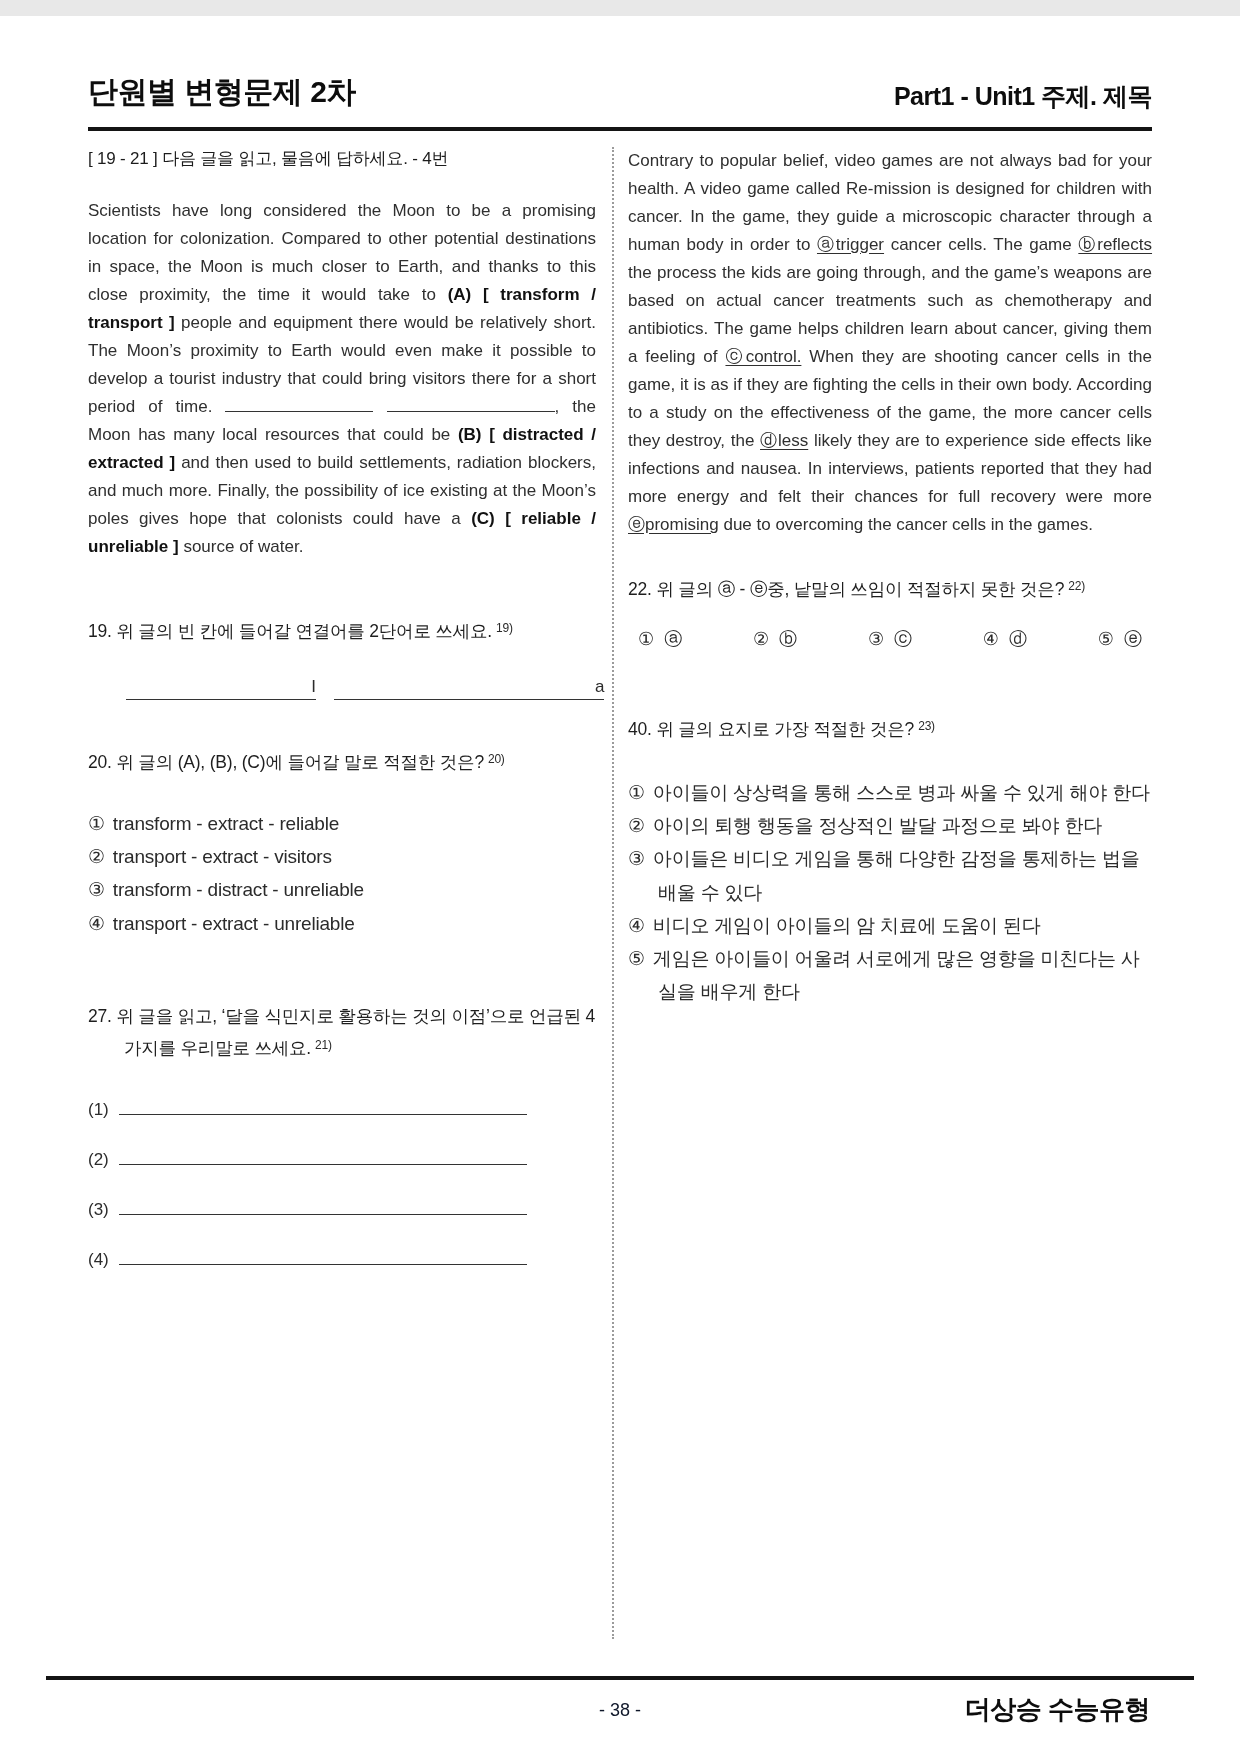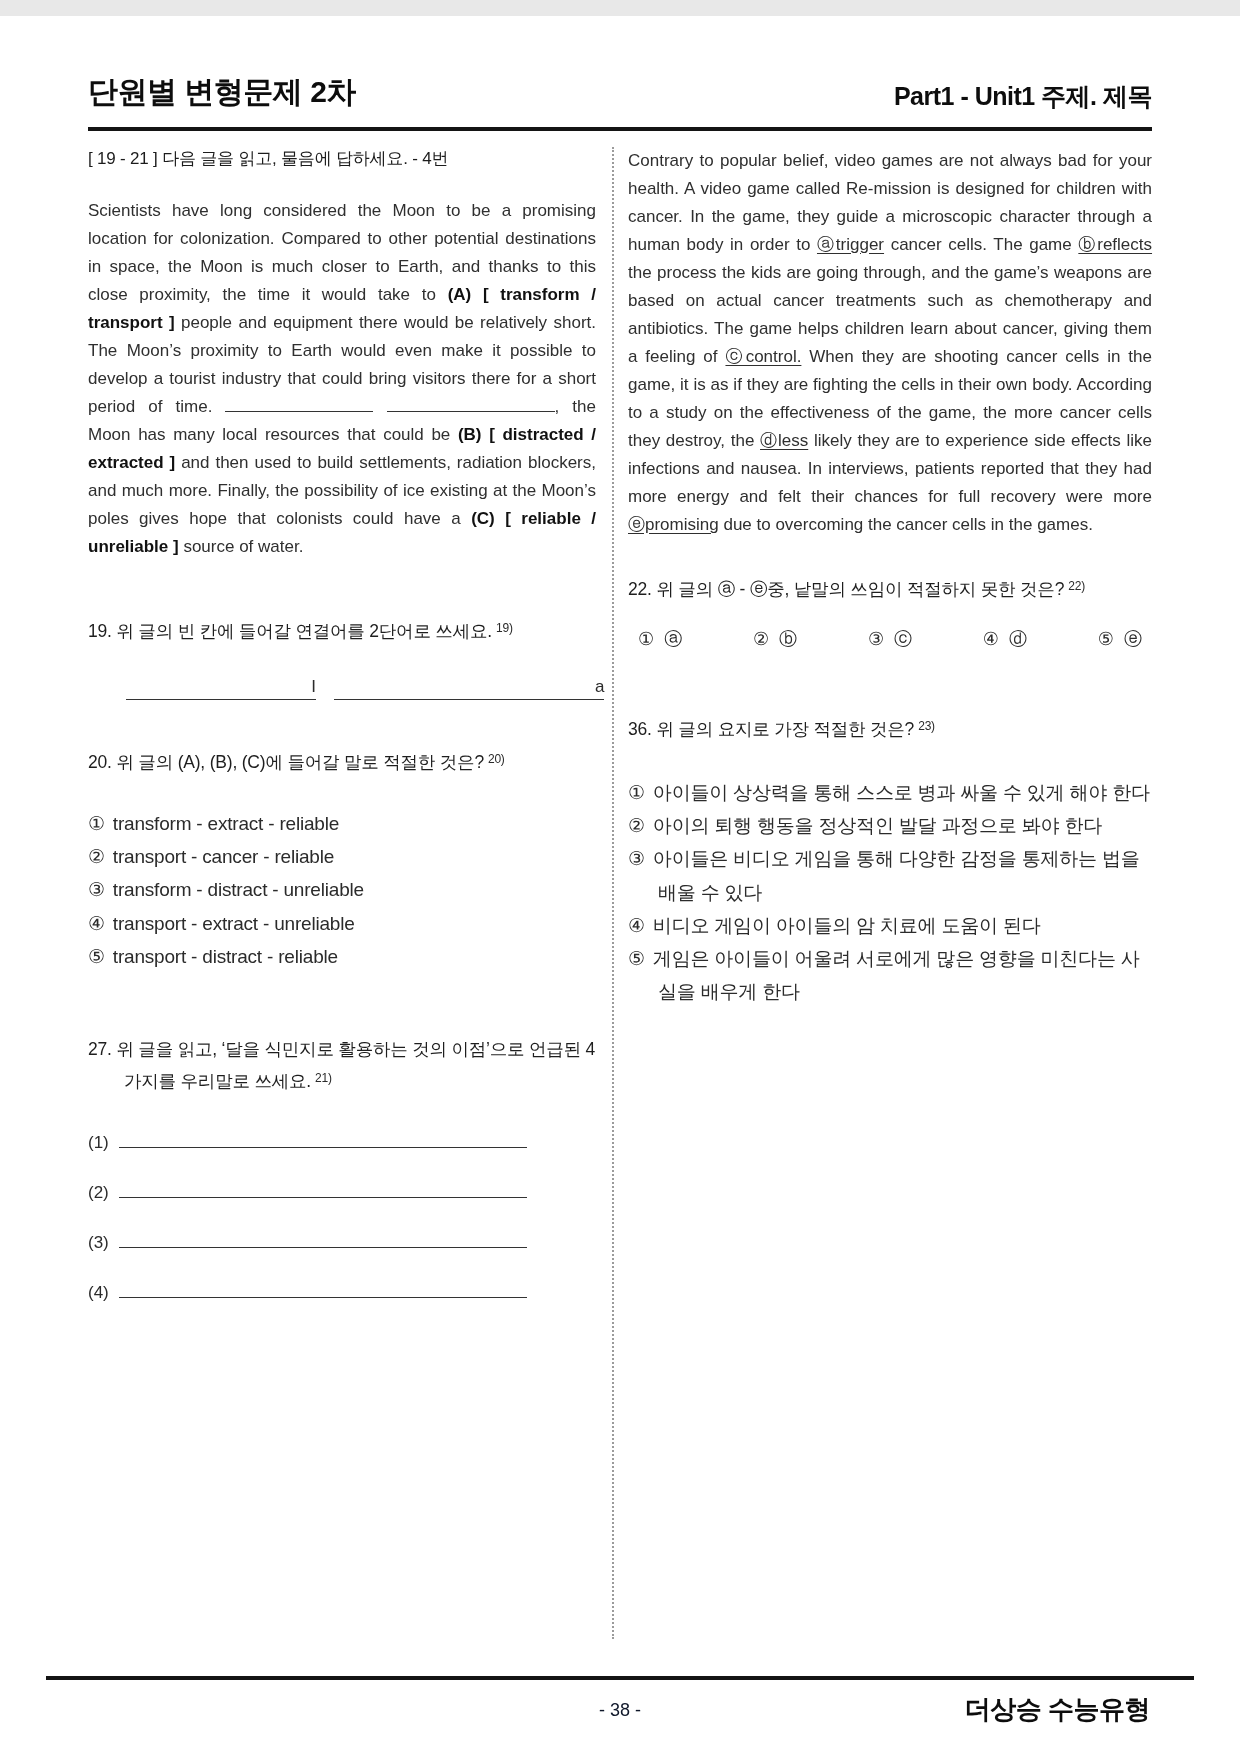--- a/index.html
+++ b/index.html
@@ -88,24 +88,23 @@
         <span class="hint-blank b2">a</span>
       </div>
 
       <div class="question q20">
         <span class="qnum">20.</span>
         <span>위 글의 (A), (B), (C)에 들어갈 말로 적절한 것은?</span><span class="ref">20)</span>
       </div>
 
       <div class="opts q20-opts">
         <div class="opt"><span class="onum">①</span><span>transform - extract - reliable</span></div>
-        <div class="opt"><span class="onum">②</span><span>transport - cancer - reliable</span></div>
+        <div class="opt"><span class="onum">②</span><span>transport - extract - visitors</span></div>
         <div class="opt"><span class="onum">③</span><span>transform - distract - unreliable</span></div>
         <div class="opt"><span class="onum">④</span><span>transport - extract - unreliable</span></div>
-        <div class="opt"><span class="onum">⑤</span><span>transport - distract - reliable</span></div>
       </div>
 
       <div class="question q21">
         <span class="qnum">27.</span>
         <span>위 글을 읽고, ‘달을 식민지로 활용하는 것의 이점’으로 언급된 4가지를 우리말로 쓰세요.</span><span class="ref">21)</span>
       </div>
 
       <div>
         <div class="wblank-row"><span>(1)</span><span class="wblank-line"></span></div>
         <div class="wblank-row"><span>(2)</span><span class="wblank-line"></span></div>
@@ -127,21 +126,21 @@
 
       <div class="q22-row">
         <span class="q22-pair"><span class="onum">①</span><span>ⓐ</span></span>
         <span class="q22-pair"><span class="onum">②</span><span>ⓑ</span></span>
         <span class="q22-pair"><span class="onum">③</span><span>ⓒ</span></span>
         <span class="q22-pair"><span class="onum">④</span><span>ⓓ</span></span>
         <span class="q22-pair"><span class="onum">⑤</span><span>ⓔ</span></span>
       </div>
 
       <div class="question q23">
-        <span class="qnum">36.</span>
+        <span class="qnum">40.</span>
         <span>위 글의 요지로 가장 적절한 것은?</span><span class="ref">23)</span>
       </div>
 
       <div class="opts">
         <div class="opt"><span class="onum">①</span><span>아이들이 상상력을 통해 스스로 병과 싸울 수 있게 해야 한다</span></div>
         <div class="opt"><span class="onum">②</span><span>아이의 퇴행 행동을 정상적인 발달 과정으로 봐야 한다</span></div>
         <div class="opt"><span class="onum">③</span><span>아이들은 비디오 게임을 통해 다양한 감정을 통제하는 법을 배울 수 있다</span></div>
         <div class="opt"><span class="onum">④</span><span>비디오 게임이 아이들의 암 치료에 도움이 된다</span></div>
         <div class="opt"><span class="onum">⑤</span><span>게임은 아이들이 어울려 서로에게 많은 영향을 미친다는 사실을 배우게 한다</span></div>
       </div>

